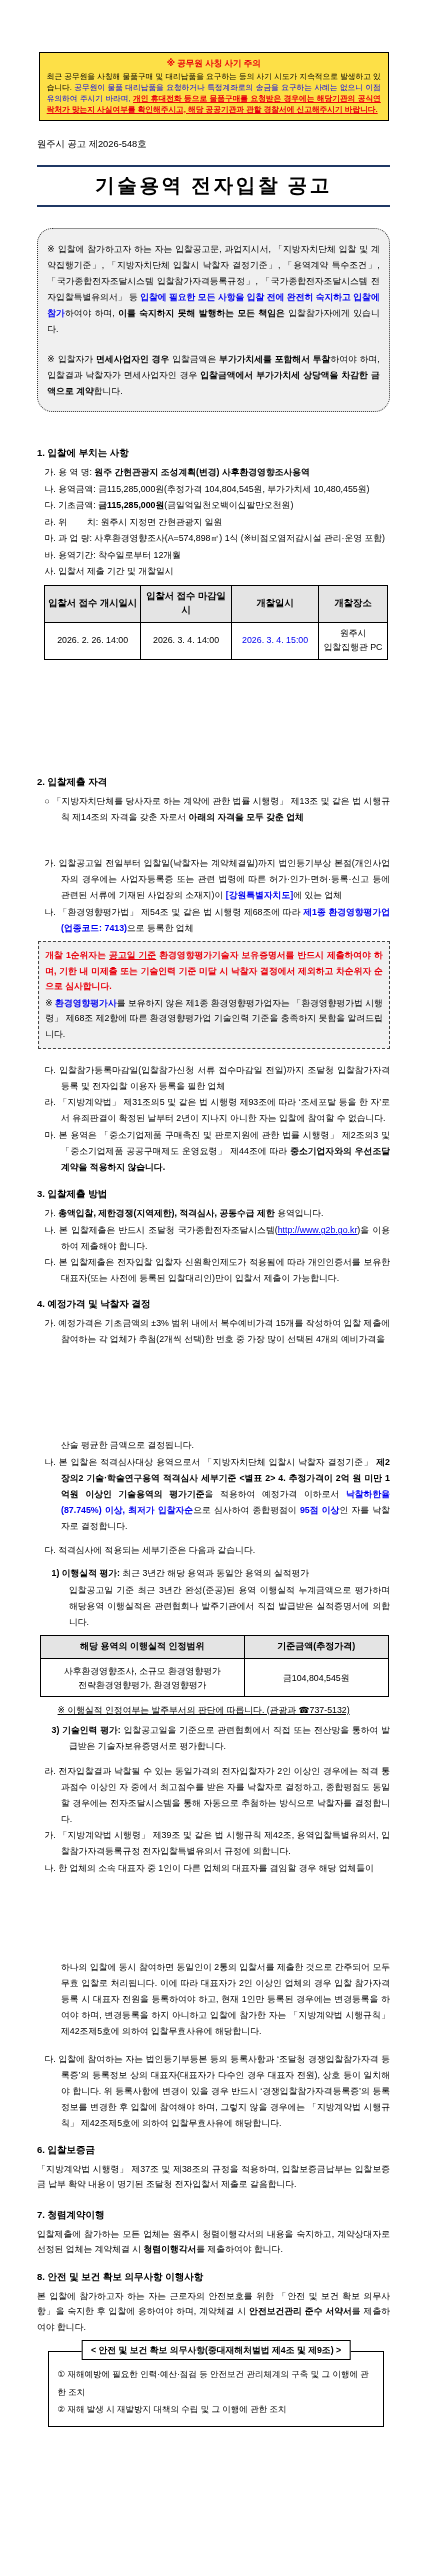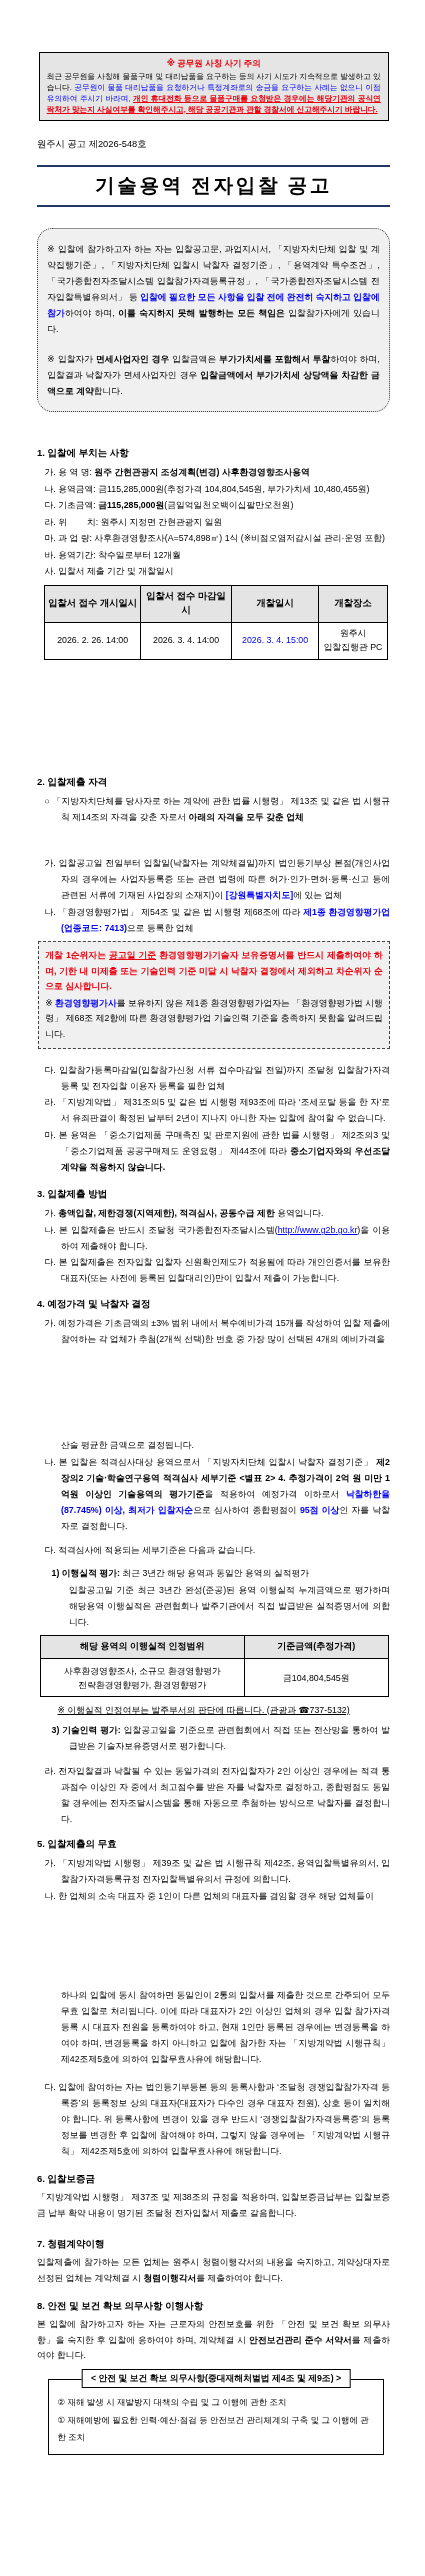--- a/index.html
+++ b/index.html
@@ -31,21 +31,21 @@
   .r-rbu{color:var(--red);font-weight:700;text-decoration:underline;}
   .r-link{color:var(--blue);text-decoration:underline;cursor:pointer;}
 
   .sp-top{height:52px;}
   .page-gap-1{height:115px;}
   .page-gap-2{height:29px;}
   .page-gap-3{height:89px;}
   .page-gap-4{height:82px;}
 
   
-  .scam-box{border:0.8px solid #000;margin:0 1px 0 1.5px;padding:4.1px 7.2px 5.2px;background:#e5e5e5;}
+  .scam-box{border:0.8px solid #000;margin:0 1px 0 1.5px;padding:4.1px 7.2px 5.2px;background:#fde047;}
   .scam-title{color:var(--red);font-weight:700;text-align:center;font-size:8.5px;line-height:12.4px;margin-bottom:1px;}
   .scam-body{font-size:7.7px;line-height:11px;margin:0;}
 
   .doc-no{font-size:9.3px;margin-top:17.5px;line-height:13.4px;font-weight:500;}
 
   
   .title-block{margin-top:13.4px;border-top:2.6px solid var(--navy);border-bottom:2.6px solid var(--navy);padding:6.2px 0 7.2px;font-family:Liberation Serif, serif;}
   .main-title{margin:0;text-align:center;font-size:19.6px;letter-spacing:2.6px;font-weight:800;line-height:25px;}
 
   
@@ -182,37 +182,36 @@
         <td>금104,804,545원</td>
       </tr>
     </tbody>
   </table>
 
   <p class="note-u mt12"><span class="r-u">※ 이행실적 인정여부는 발주부서의 판단에 따릅니다. (관광과 ☎737-5132)</span></p>
 
   <p class="sub mt8"><span class="r-b">3) 기술인력 평가:</span><span> 입찰공고일을 기준으로 관련협회에서 직접 또는 전산망을 통하여 발급받은 기술자보유증명서로 평가합니다.</span></p>
   <p class="item mt16"><span>라. 전자입찰결과 낙찰될 수 있는 동일가격의 전자입찰자가 2인 이상인 경우에는 적격 통과점수 이상인 자 중에서 최고점수를 받은 자를 낙찰자로 결정하고, 종합평점도 동일할 경우에는 전자조달시스템을 통해 자동으로 추첨하는 방식으로  낙찰자를 결정합니다.</span></p>
 
-  <h2 class="mt20">5. 입찰제출의 무효</h2>
   <p class="item"><span>가. 「지방계약법 시행령」 제39조 및 같은 법 시행규칙 제42조, 용역입찰특별유의서, 입찰참가자격등록규정 전자입찰특별유의서 규정에 의합니다.</span></p>
   <p class="item"><span>나. 한 업체의 소속 대표자 중 1인이 다른 업체의 대표자를 겸임할 경우 해당 업체들이</span></p>
   <div class="page-gap-4"></div>
   <p class="cont"><span>하나의 입찰에 동시 참여하면 동일인이 2통의 입찰서를 제출한 것으로 간주되어 모두 무효 입찰로 처리됩니다. 이에 따라 대표자가 2인 이상인 업체의 경우 입찰 참가자격 등록 시 대표자 전원을 등록하여야 하고, 현재 1인만 등록된 경우에는 변경등록을 하여야 하며, 변경등록을 하지 아니하고 입찰에 참가한 자는 「지방계약법 시행규칙」 제42조제5호에 의하여 입찰무효사유에 해당합니다.</span></p>
   <p class="item mt24"><span>다. 입찰에 참여하는 자는 법인등기부등본 등의 등록사항과 ‘조달청 경쟁입찰참가자격 등록증’의 등록정보 상의 대표자(대표자가 다수인 경우 대표자 전원), 상호 등이 일치해야 합니다. 위 등록사항에 변경이 있을 경우 반드시 ‘경쟁입찰참가자격등록증’의 등록정보를 변경한 후 입찰에 참여해야 하며, 그렇지 않을 경우에는 「지방계약법 시행규칙」 제42조제5호에 의하여 입찰무효사유에 해당합니다.</span></p>
 
   <h2 class="mt24">6. 입찰보증금</h2>
   <p><span>「지방계약법 시행령」 제37조 및 제38조의 규정을 적용하며, 입찰보증금납부는 입찰보증금 납부 확약 내용이 명기된 조달청 전자입찰서 제출로 갈음합니다.</span></p>
 
   <h2 class="mt30">7. 청렴계약이행</h2>
   <p><span>입찰제출에 참가하는 모든 업체는 원주시 청렴이행각서의 내용을 숙지하고, 계약상대자로 선정된 업체는 계약체결 시 </span><span class="r-b">청렴이행각서</span><span>를 제출하여야 합니다.</span></p>
 
   <h2 class="mt24">8. 안전 및 보건 확보 의무사항 이행사항</h2>
   <p><span>본 입찰에 참가하고자 하는 자는 근로자의 안전보호를 위한 「안전 및 보건 확보 의무사항」을 숙지한 후 입찰에 응하여야 하며, 계약체결 시 </span><span class="r-b">안전보건관리 준수 서약서</span><span>를 제출하여야 합니다.</span></p>
 
   <div class="safety-box">
     <div class="safety-title">&lt; 안전 및 보건 확보 의무사항(중대재해처벌법 제4조 및 제9조) &gt;</div>
+    <p>① 재해예방에 필요한 인력·예산·점검 등 안전보건 관리체계의 구축 및 그 이행에 관한 조치</p>
     <p>② 재해 발생 시 재발방지 대책의 수립 및 그 이행에 관한 조치</p>
-    <p>① 재해예방에 필요한 인력·예산·점검 등 안전보건 관리체계의 구축 및 그 이행에 관한 조치</p>
 
   </div>
 
 </div>
 
 
 </body></html>

